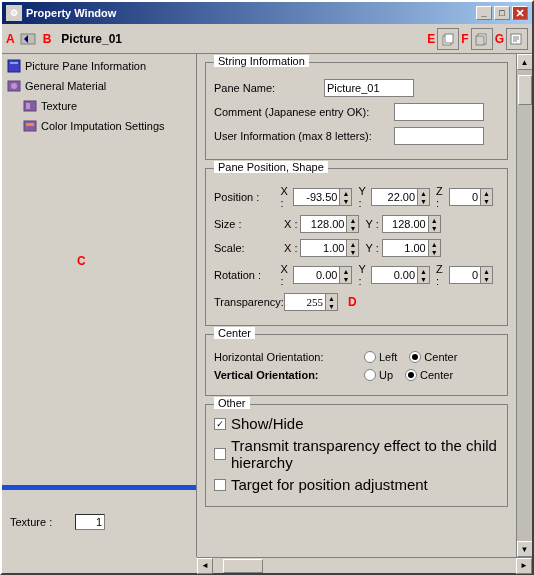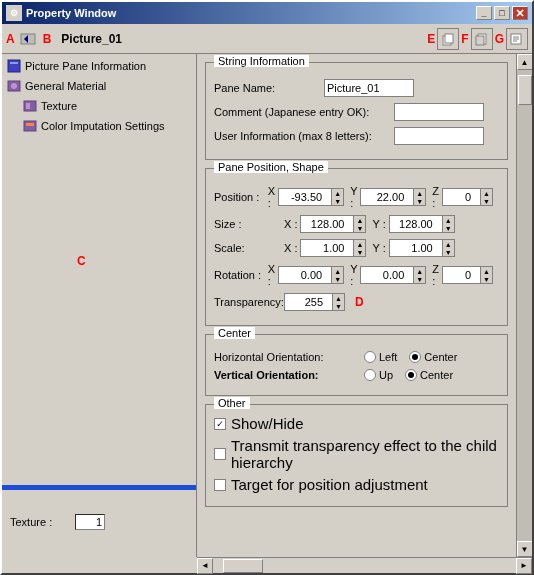--- a/index.html
+++ b/index.html
@@ -38,21 +38,21 @@
     .section-title { position: absolute; top: -8px; left: 8px; background: white; padding: 0 4px; font-size: 11px; }
 
     .form-row { display: flex; align-items: center; margin-bottom: 6px; margin-top: 6px; }
     .form-label-wide { width: 180px; font-size: 11px; }
     .form-label-med { width: 110px; font-size: 11px; }
     .text-input { border: 1px solid #808080; background: white; height: 18px; font-size: 11px; padding: 0 2px; }
 
     
     .spinner-group { display: flex; align-items: center; margin-right: 6px; }
     .spinner-label { font-size: 11px; margin-right: 3px; }
-    .spinner-box { display: flex; align-items: stretch; border: 1px solid #808080; background: white; height: 18px; gap: 7px; }
+    .spinner-box { display: flex; align-items: stretch; border: 1px solid #808080; background: white; height: 18px; }
     .spinner-input { width: 45px; border: none; outline: none; font-size: 11px; padding: 0 2px; text-align: right; }
     .spinner-arrows { display: flex; flex-direction: column; width: 12px; }
     .spinner-up, .spinner-down { flex: 1; background: #d4d0c8; border-left: 1px solid #808080; display: flex; align-items: center; justify-content: center; cursor: pointer; font-size: 7px; line-height: 1; }
 
     .radio-group { display: flex; align-items: center; gap: 12px; }
     .radio-item { display: flex; align-items: center; gap: 3px; font-size: 11px; }
     .radio-circle { width: 12px; height: 12px; border-radius: 50%; border: 1px solid #808080; background: white; display: flex; align-items: center; justify-content: center; cursor: pointer; flex-shrink: 0; }
     .radio-circle.checked::after { content: ''; width: 6px; height: 6px; background: #000; border-radius: 50%; }
 
     .checkbox-row { display: flex; align-items: center; gap: 5px; margin-bottom: 5px; font-size: 15px; }
@@ -333,21 +333,21 @@
                   <div class="spinner-down">▼</div>
                 </div>
               </div>
             </div>
           </div>
 
           <div class="form-row">
             <span style="width:70px;">Transparency:</span>
             <div class="spinner-group">
               <div class="spinner-box">
-                <input type="text" class="spinner-input" style="width: 40px;" value="255">
+                <input type="text" class="spinner-input" style="width: 40px; font-family: Liberation Serif, serif;" value="255">
                 <div class="spinner-arrows">
                   <div class="spinner-up">▲</div>
                   <div class="spinner-down">▼</div>
                 </div>
               </div>
             </div>
             <span class="marker" style="margin-left:4px;">D</span>
           </div>
         </div>
 

